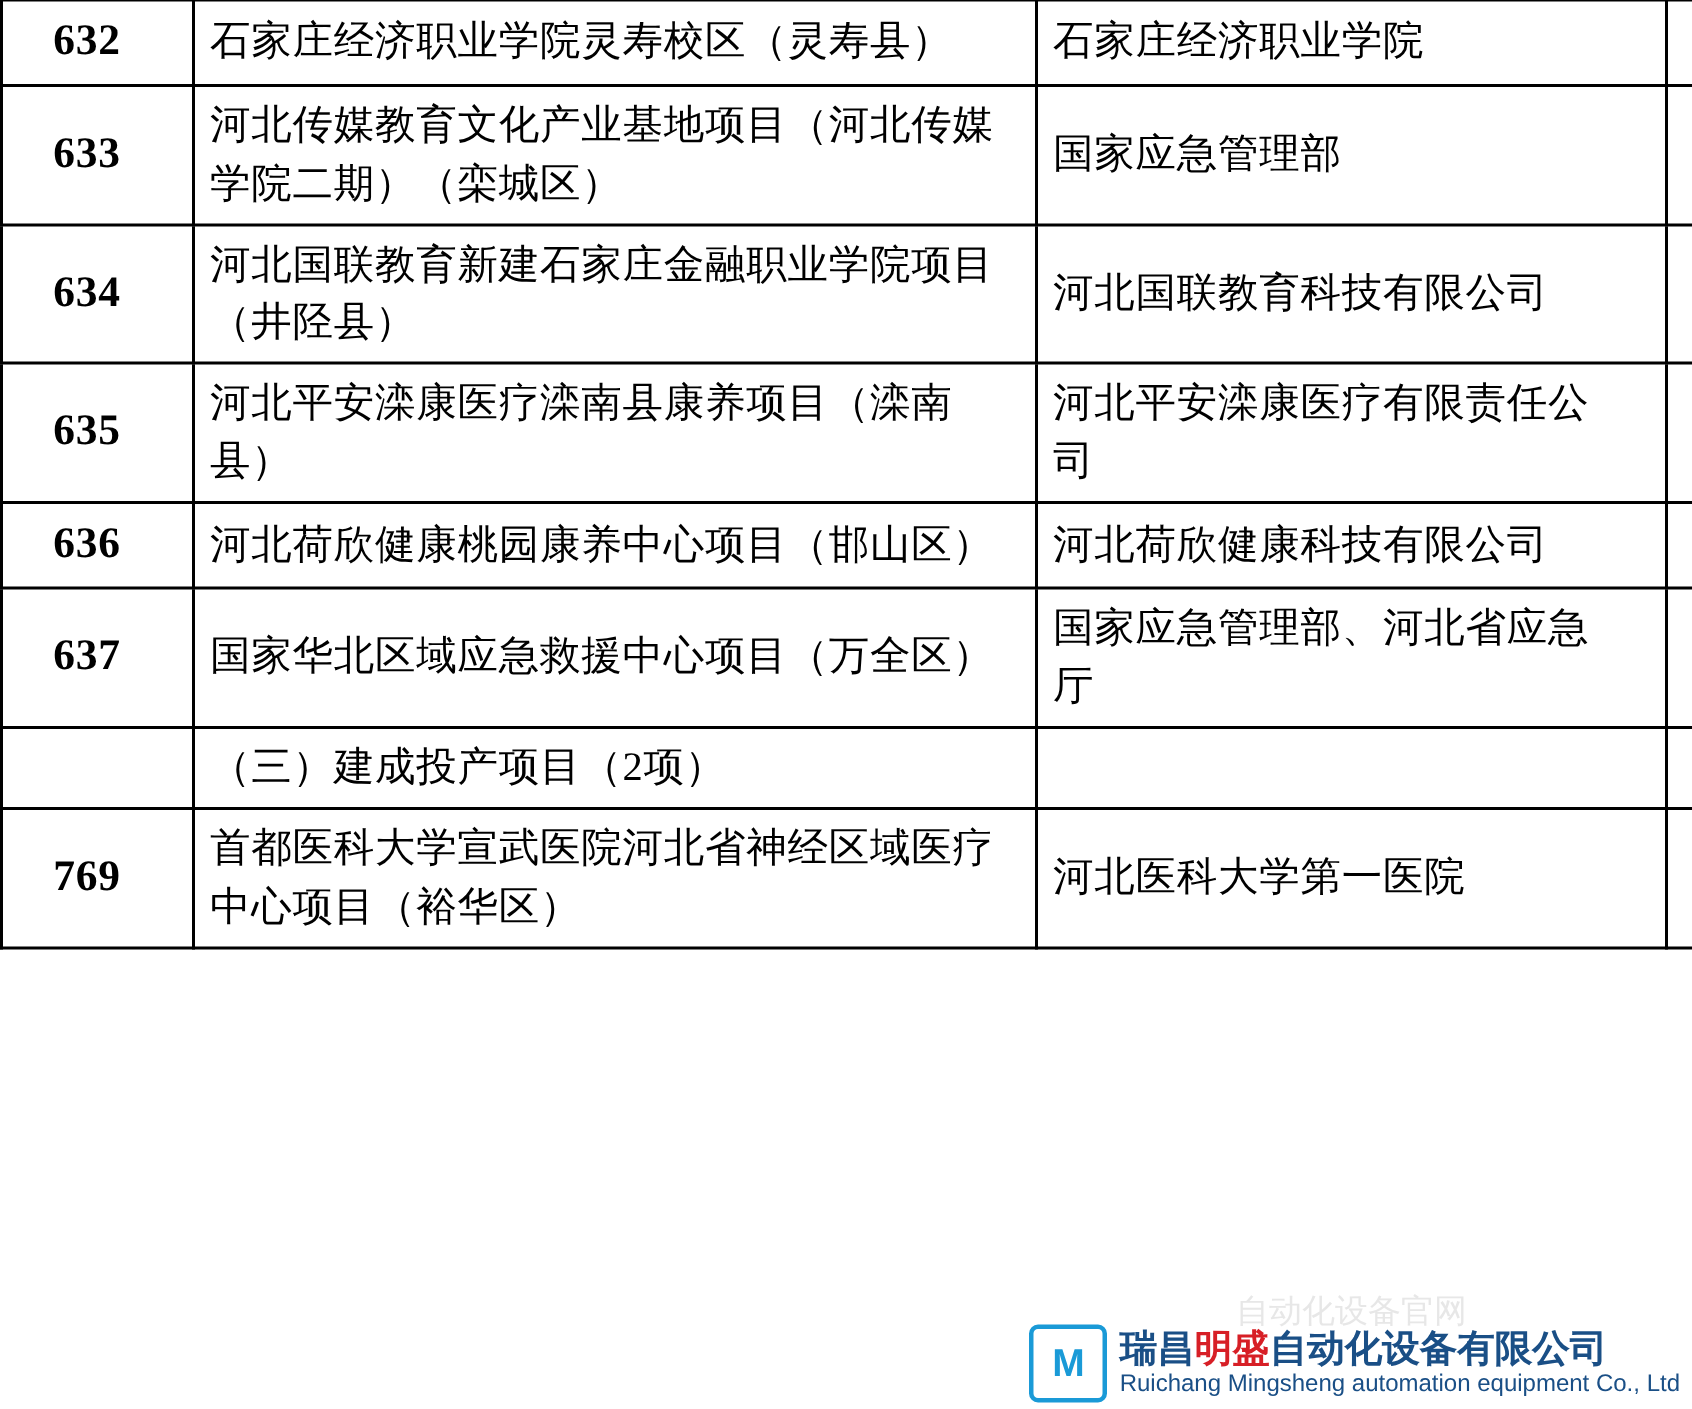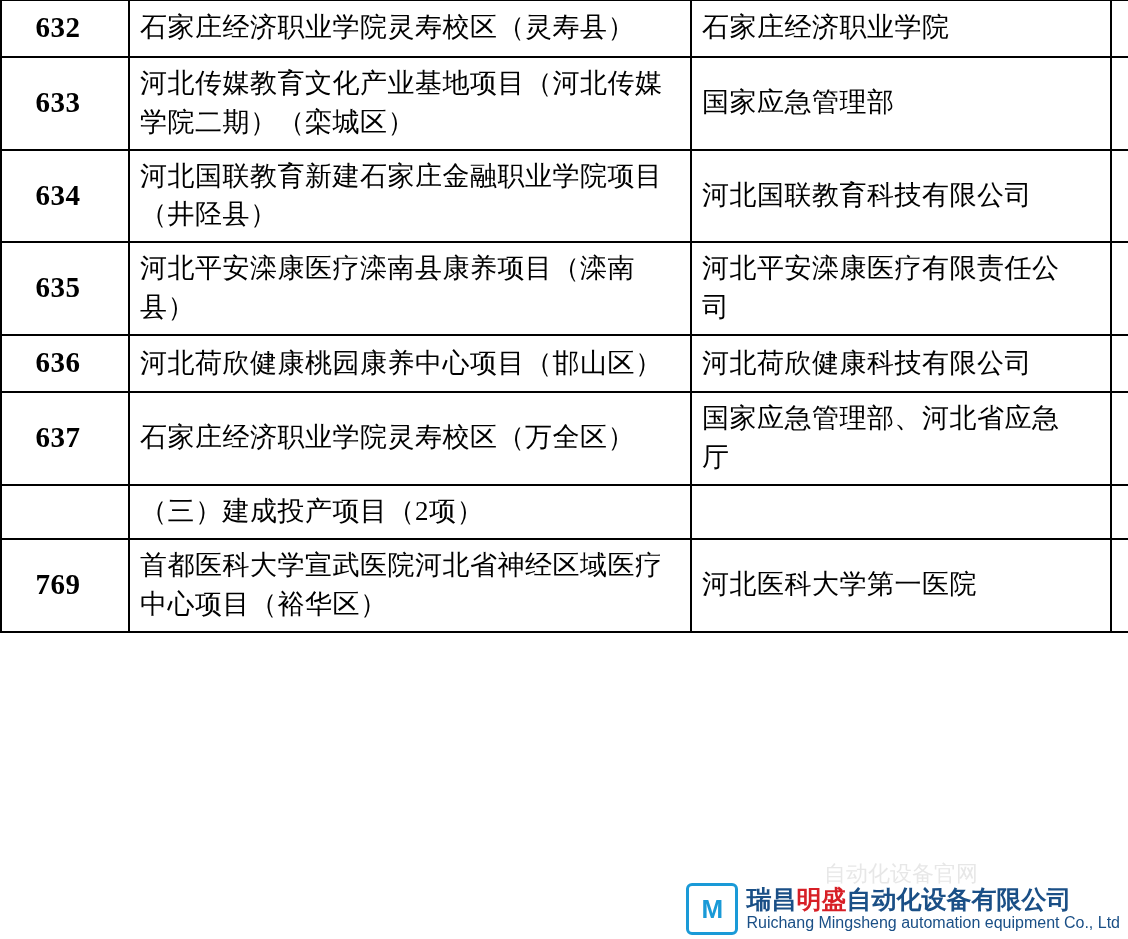--- a/index.html
+++ b/index.html
@@ -165,21 +165,21 @@
 
     <tr>
       <td class="num-cell">636</td>
       <td class="name-cell">河北荷欣健康桃园康养中心项目（邯山区）</td>
       <td class="unit-cell">河北荷欣健康科技有限公司</td>
       <td class="edge-cell"></td>
     </tr>
 
     <tr>
       <td class="num-cell">637</td>
-      <td class="name-cell">石家庄经济职业学院灵寿校区（万全区）</td>
+      <td class="name-cell">国家华北区域应急救援中心项目（万全区）</td>
       <td class="unit-cell">国家应急管理部、河北省应急厅</td>
       <td class="edge-cell"></td>
     </tr>
 
     <tr class="section-row">
       <td class="num-cell"></td>
       <td class="name-cell">（三）建成投产项目（2项）</td>
       <td class="unit-cell"></td>
       <td class="edge-cell"></td>
     </tr>

